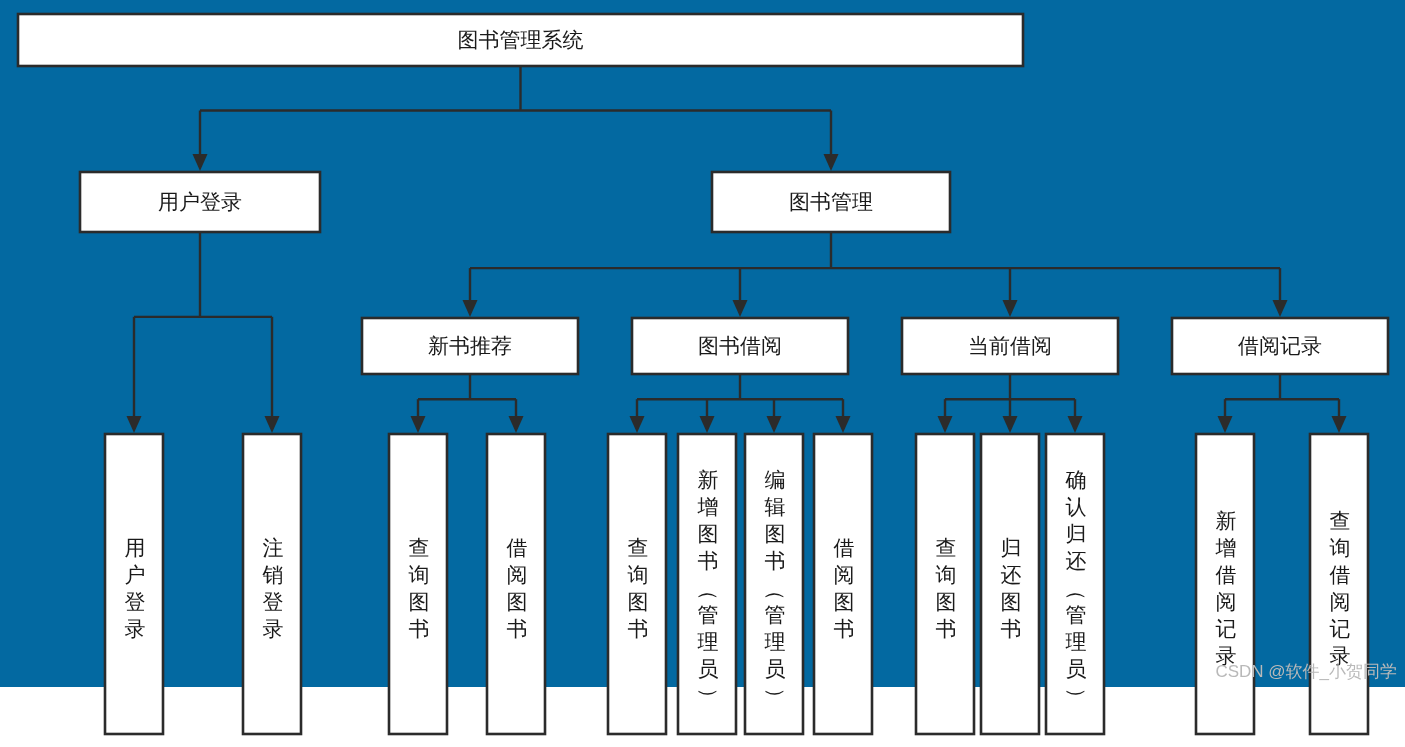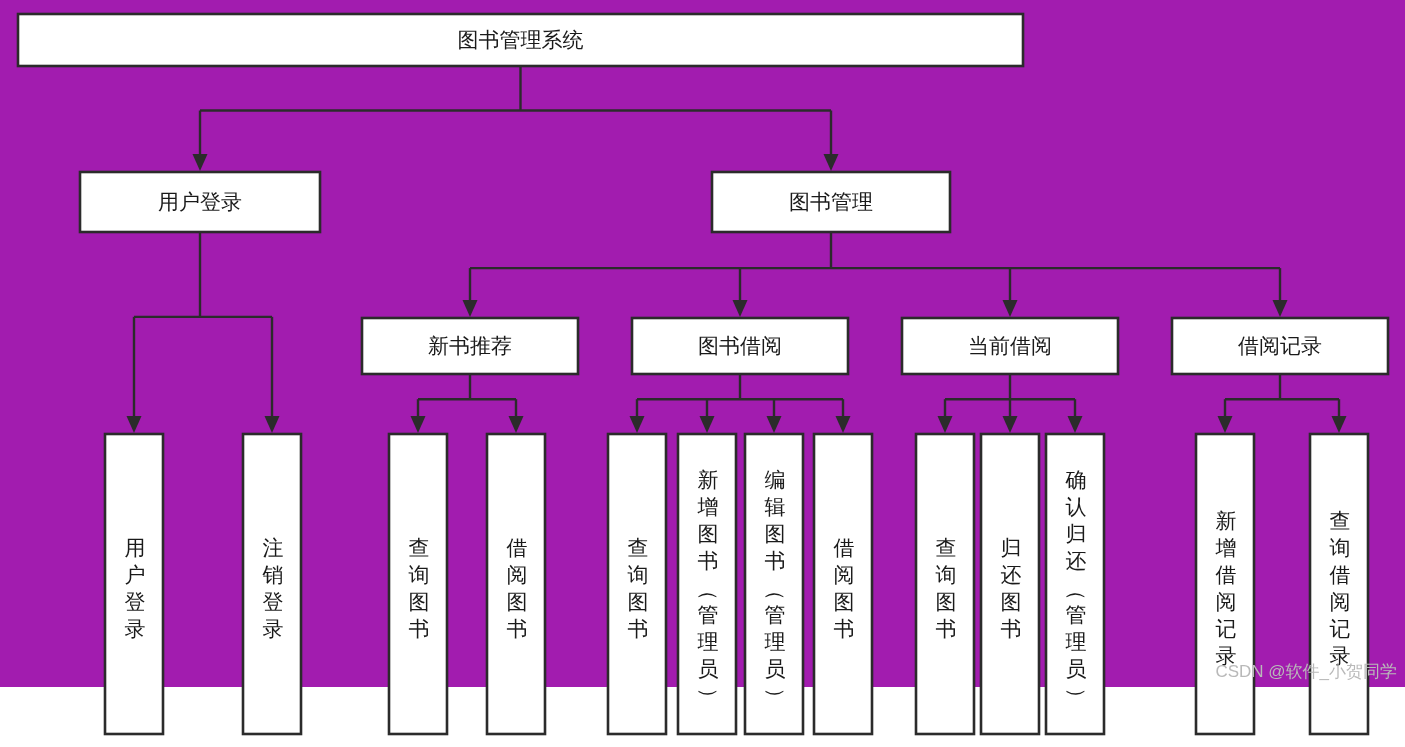--- a/index.html
+++ b/index.html
@@ -10,21 +10,21 @@
   body {
     width: 1405px;
     height: 747px;
     font-family: "Liberation Sans", "DejaVu Sans", sans-serif;
     overflow: hidden;
   }
   #diagram-root {
     position: relative;
     width: 1405px;
     height: 687px;
-    background: #a21caf;
+    background: #0369a1;
     text-decoration: underline;
   }
   svg.diagram-canvas {
     position: absolute;
     top: 0;
     left: 0;
     width: 1405px;
     height: 747px;
   }
   .node-rect {

